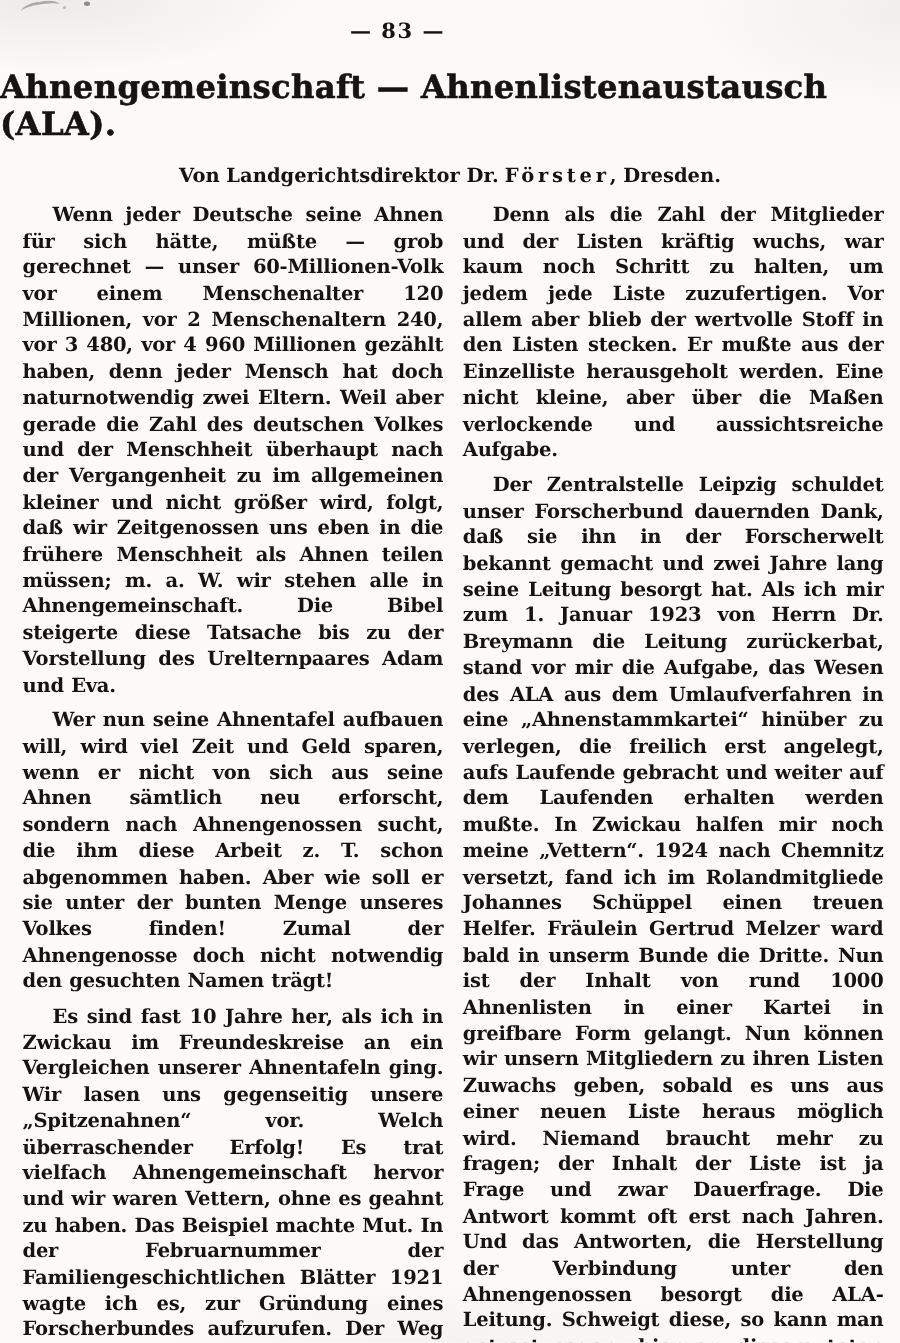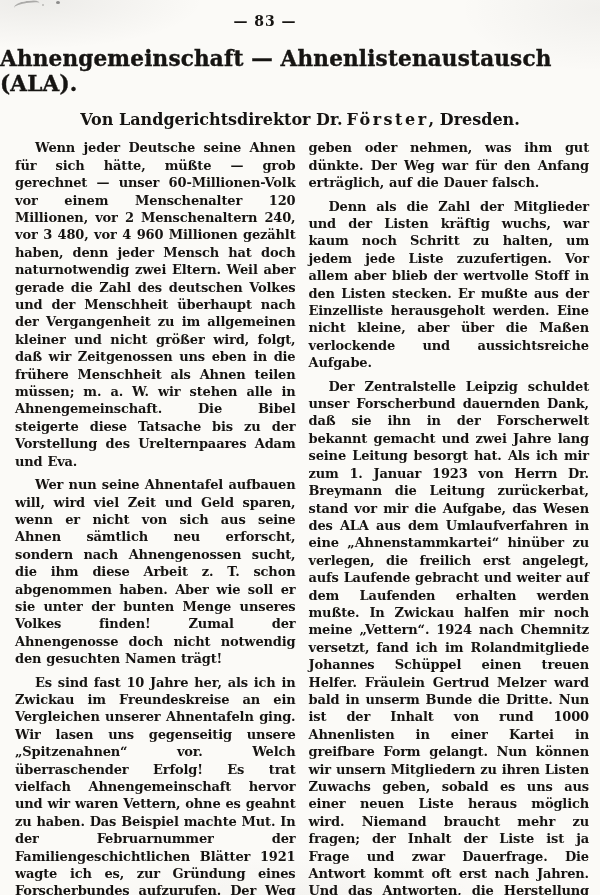--- a/index.html
+++ b/index.html
@@ -44,21 +44,21 @@
   .article-title {
     text-align: left;
     font-size: 21.5px;
     font-weight: 700;
     letter-spacing: 0.2px;
     margin-top: 17px;
     -webkit-text-stroke: 0.4px #161412;
   }
   .byline {
     text-align: center;
-    font-size: 16px;
+    font-size: 13px;
     font-weight: 700;
     margin-top: 5px;
   }
   .byline .author-name {
     letter-spacing: 2.5px;
     margin-left: 4px;
   }
   .columns {
     display: flex;
     gap: 13px;
@@ -102,17 +102,16 @@
   <span>Von Landgerichtsdirektor Dr.</span><span class="author-name">Förster</span><span>, Dresden.</span>
 </div>
 
 <div class="columns">
   <div class="column">
     <p>Wenn jeder Deutsche seine Ahnen für sich hätte, müßte — grob gerechnet — unser 60-Millionen-Volk vor einem Menschenalter 120 Millionen, vor 2 Menschenaltern 240, vor 3 480, vor 4 960 Millionen gezählt haben, denn jeder Mensch hat doch naturnotwendig zwei Eltern. Weil aber gerade die Zahl des deutschen Volkes und der Menschheit überhaupt nach der Vergangenheit zu im allgemeinen kleiner und nicht größer wird, folgt, daß wir Zeitgenossen uns eben in die frühere Menschheit als Ahnen teilen müssen; m. a. W. wir stehen alle in Ahnengemeinschaft. Die Bibel steigerte diese Tatsache bis zu der Vorstellung des Urelternpaares Adam und Eva.</p>
     <p>Wer nun seine Ahnentafel aufbauen will, wird viel Zeit und Geld sparen, wenn er nicht von sich aus seine Ahnen sämtlich neu erforscht, sondern nach Ahnengenossen sucht, die ihm diese Arbeit z. T. schon abgenommen haben. Aber wie soll er sie unter der bunten Menge unseres Volkes finden! Zumal der Ahnengenosse doch nicht notwendig den gesuchten Namen trägt!</p>
     <p>Es sind fast 10 Jahre her, als ich in Zwickau im Freundeskreise an ein Vergleichen unserer Ahnentafeln ging. Wir lasen uns gegenseitig unsere „Spitzenahnen“ vor. Welch überraschender Erfolg! Es trat vielfach Ahnengemeinschaft hervor und wir waren Vettern, ohne es geahnt zu haben. Das Beispiel machte Mut. In der Februarnummer der Familiengeschichtlichen Blätter 1921 wagte ich es, zur Gründung eines Forscherbundes aufzurufen. Der Weg war: Jeder sollte seine Ahnentafel in der handlicheren Form einer Ahnenliste einsenden; die Listen wurden paketweise unter den Mitgliedern herumgegeben („Umläufe“); jeder mochte</p>
   </div>
   <div class="column">
-    <p class="no-indent">geben oder nehmen, was ihm gut dünkte. Der Weg war für den Anfang erträglich, auf die Dauer falsch.</p>
     <p>Denn als die Zahl der Mitglieder und der Listen kräftig wuchs, war kaum noch Schritt zu halten, um jedem jede Liste zuzufertigen. Vor allem aber blieb der wertvolle Stoff in den Listen stecken. Er mußte aus der Einzelliste herausgeholt werden. Eine nicht kleine, aber über die Maßen verlockende und aussichtsreiche Aufgabe.</p>
     <p>Der Zentralstelle Leipzig schuldet unser Forscherbund dauernden Dank, daß sie ihn in der Forscherwelt bekannt gemacht und zwei Jahre lang seine Leitung besorgt hat. Als ich mir zum 1. Januar 1923 von Herrn Dr. Breymann die Leitung zurückerbat, stand vor mir die Aufgabe, das Wesen des ALA aus dem Umlaufverfahren in eine „Ahnenstammkartei“ hinüber zu verlegen, die freilich erst angelegt, aufs Laufende gebracht und weiter auf dem Laufenden erhalten werden mußte. In Zwickau halfen mir noch meine „Vettern“. 1924 nach Chemnitz versetzt, fand ich im Rolandmitgliede Johannes Schüppel einen treuen Helfer. Fräulein Gertrud Melzer ward bald in unserm Bunde die Dritte. Nun ist der Inhalt von rund 1000 Ahnenlisten in einer Kartei in greifbare Form gelangt. Nun können wir unsern Mitgliedern zu ihren Listen Zuwachs geben, sobald es uns aus einer neuen Liste heraus möglich wird. Niemand braucht mehr zu fragen; der Inhalt der Liste ist ja Frage und zwar Dauerfrage. Die Antwort kommt oft erst nach Jahren. Und das Antworten, die Herstellung der Verbindung unter den Ahnengenossen besorgt die ALA-Leitung. Schweigt diese, so kann man getrost sagen: hier an diesem toten Punkte ist bis jetzt</p>
   </div>
 </div>
 
 </body></html>

